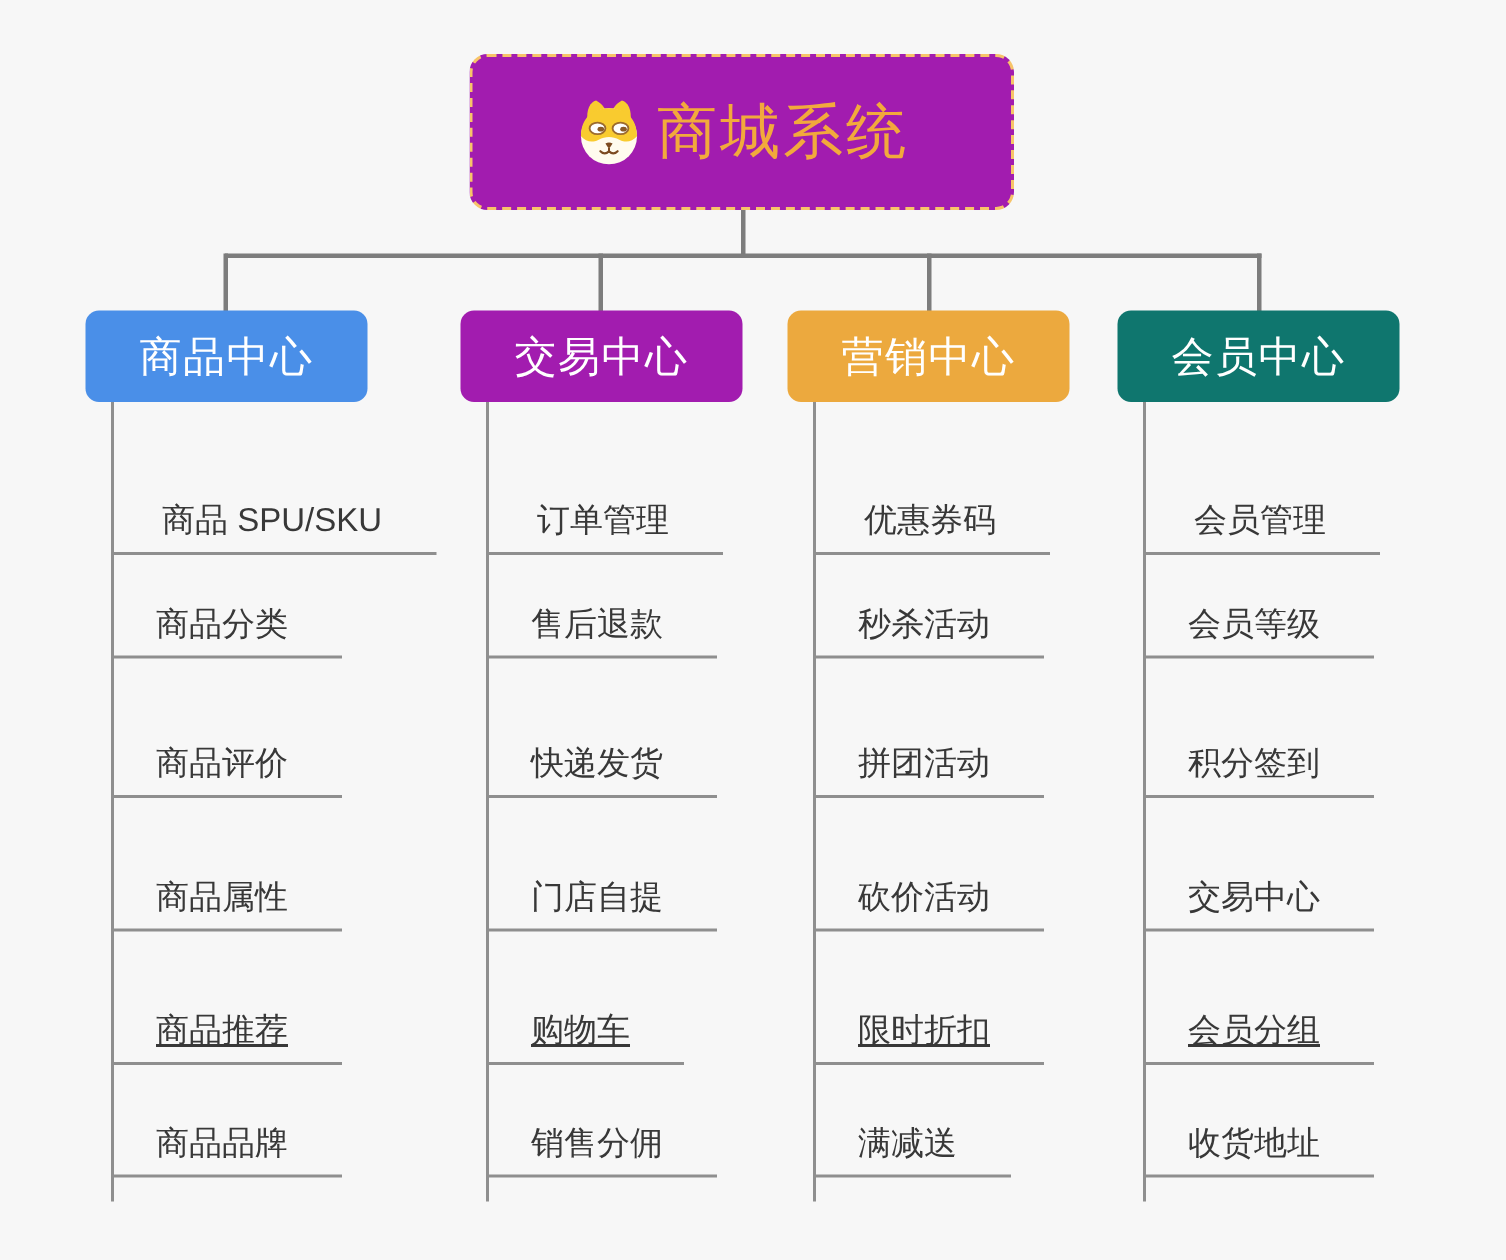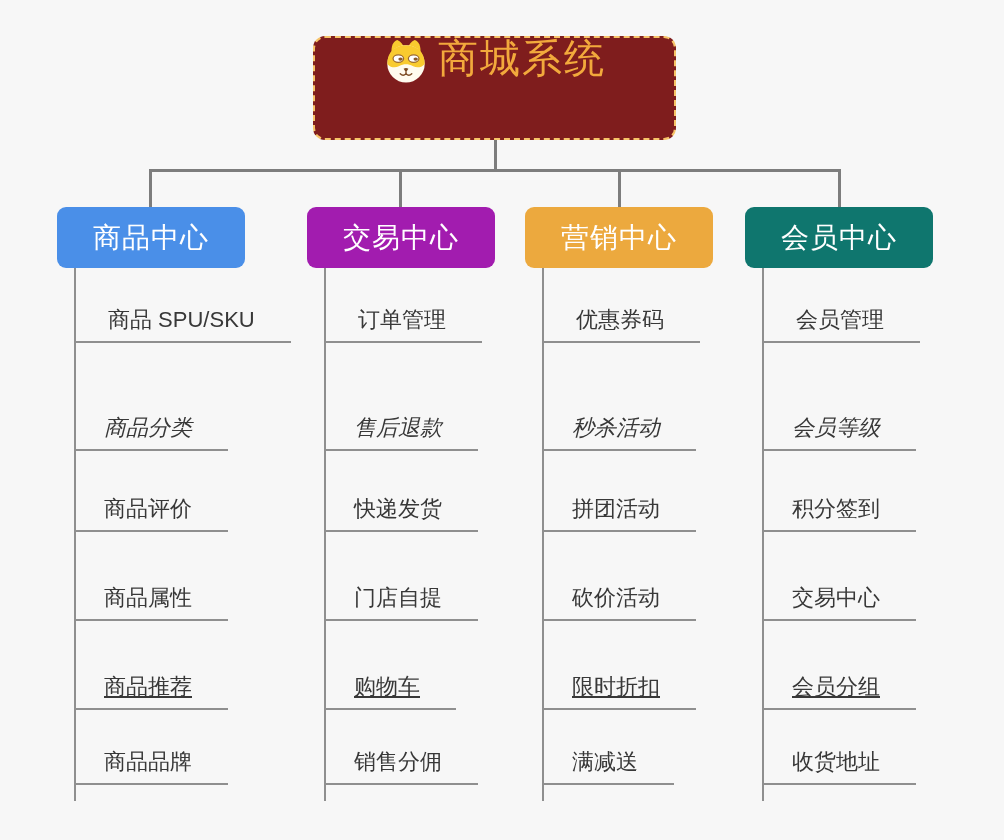--- a/index.html
+++ b/index.html
@@ -18,24 +18,24 @@
   .drop{top:169px;width:3px;height:41px;}
   .drop-0{left:149px;}
   .drop-1{left:399px;}
   .drop-2{left:618px;}
   .drop-3{left:838px;}
 
   
   .root-node{
     position:absolute;left:313px;top:36px;width:363px;height:104px;
     box-sizing:border-box;
-    background:#7f1d1d;
+    background:#a21caf;
     border:2px dashed #F7C469;
     border-radius:12px;
-    display:flex;align-items:flex-start;justify-content:center;gap:9px;
+    display:flex;align-items:center;justify-content:center;gap:9px;
     cursor:pointer;
   }
   .root-title{
     font-size:40px;font-weight:500;color:#F2A93C;letter-spacing:2px;
     line-height:1;white-space:nowrap;
   }
   .root-icon{display:block;}
 
   
   .branch{position:absolute;top:207px;width:240px;}
@@ -55,22 +55,22 @@
   .trunk{position:absolute;left:17px;top:61px;width:2px;height:533px;background:#8F8F8F;}
 
   .leaf{
     position:absolute;left:17px;
     font-size:22px;line-height:30px;color:#383838;
     padding:0 36px 6px 30px;
     border-bottom:2px solid #8F8F8F;
     white-space:nowrap;
     cursor:pointer;
   }
-  .leaf-0{top:98px;padding-left:34px;}
-  .leaf-1{top:206px;font-style:italic;}
+  .leaf-0{top:125px;padding-left:34px;}
+  .leaf-1{top:194px;}
   .leaf-2{top:287px;}
   .leaf-3{top:376px;}
   .leaf-4{top:465px;text-decoration:underline;}
   .leaf-5{top:540px;}
 </style>
 </head>
 <body>
 
 <div id="canvas">
 

